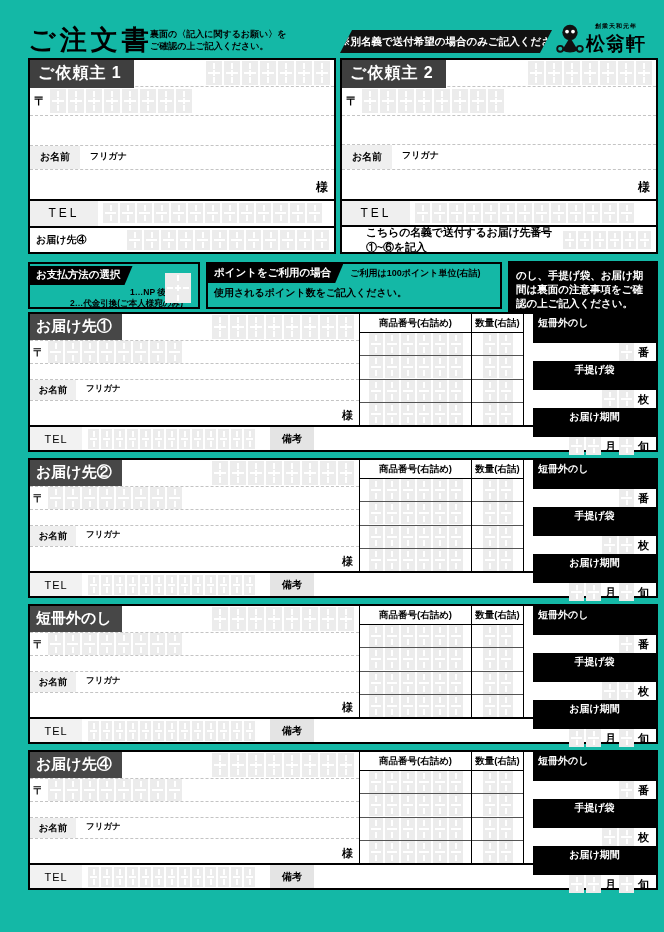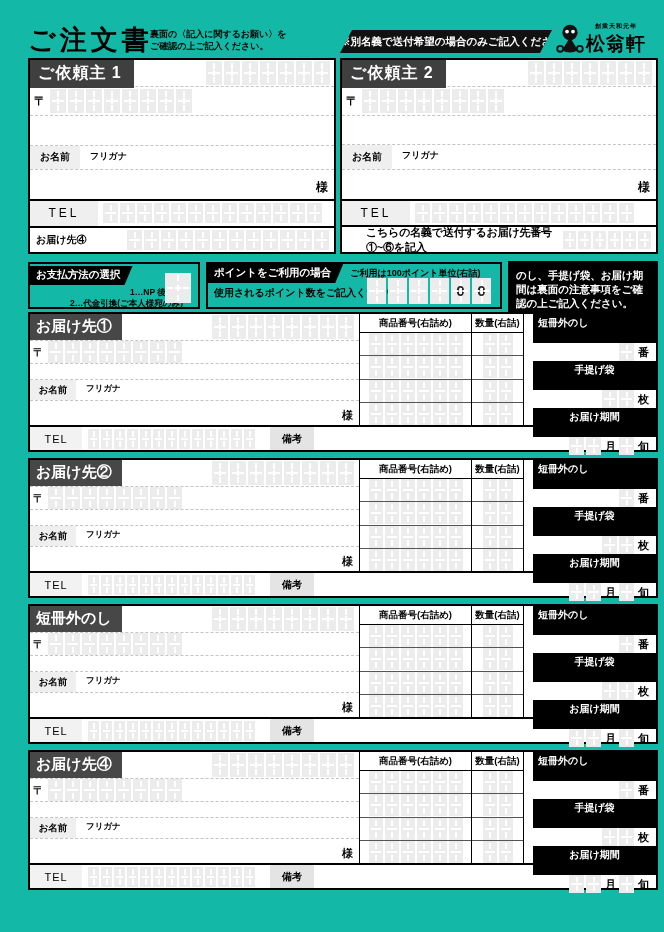--- a/index.html
+++ b/index.html
@@ -202,21 +202,20 @@
     </div>
     <span class="boxes pay"><span class="wb"></span></span>
   </div>
 
   <div id="pointbox">
     <div class="prow">
       <span class="blk-tag">ポイントをご利用の場合</span>
       <span class="psub">ご利用は100ポイント単位(右詰)</span>
     </div>
     <div class="pline">使用されるポイント数をご記入ください。</div>
-    <span class="boxes pts"><span class="wb"></span><span class="wb"></span><span class="wb"></span><span class="wb"></span><span class="wb z">0</span><span class="wb z">0</span></span>
   </div>
 
   <div id="bubble">のし、手提げ袋、お届け期間は裏面の注意事項をご確認の上ご記入ください。</div>
 
   <div id="deliveries">
     <div class="delivery">
       <div class="d-top">
         <div class="d-left">
           <div class="d-head">
             <span class="d-title">お届け先①</span>

